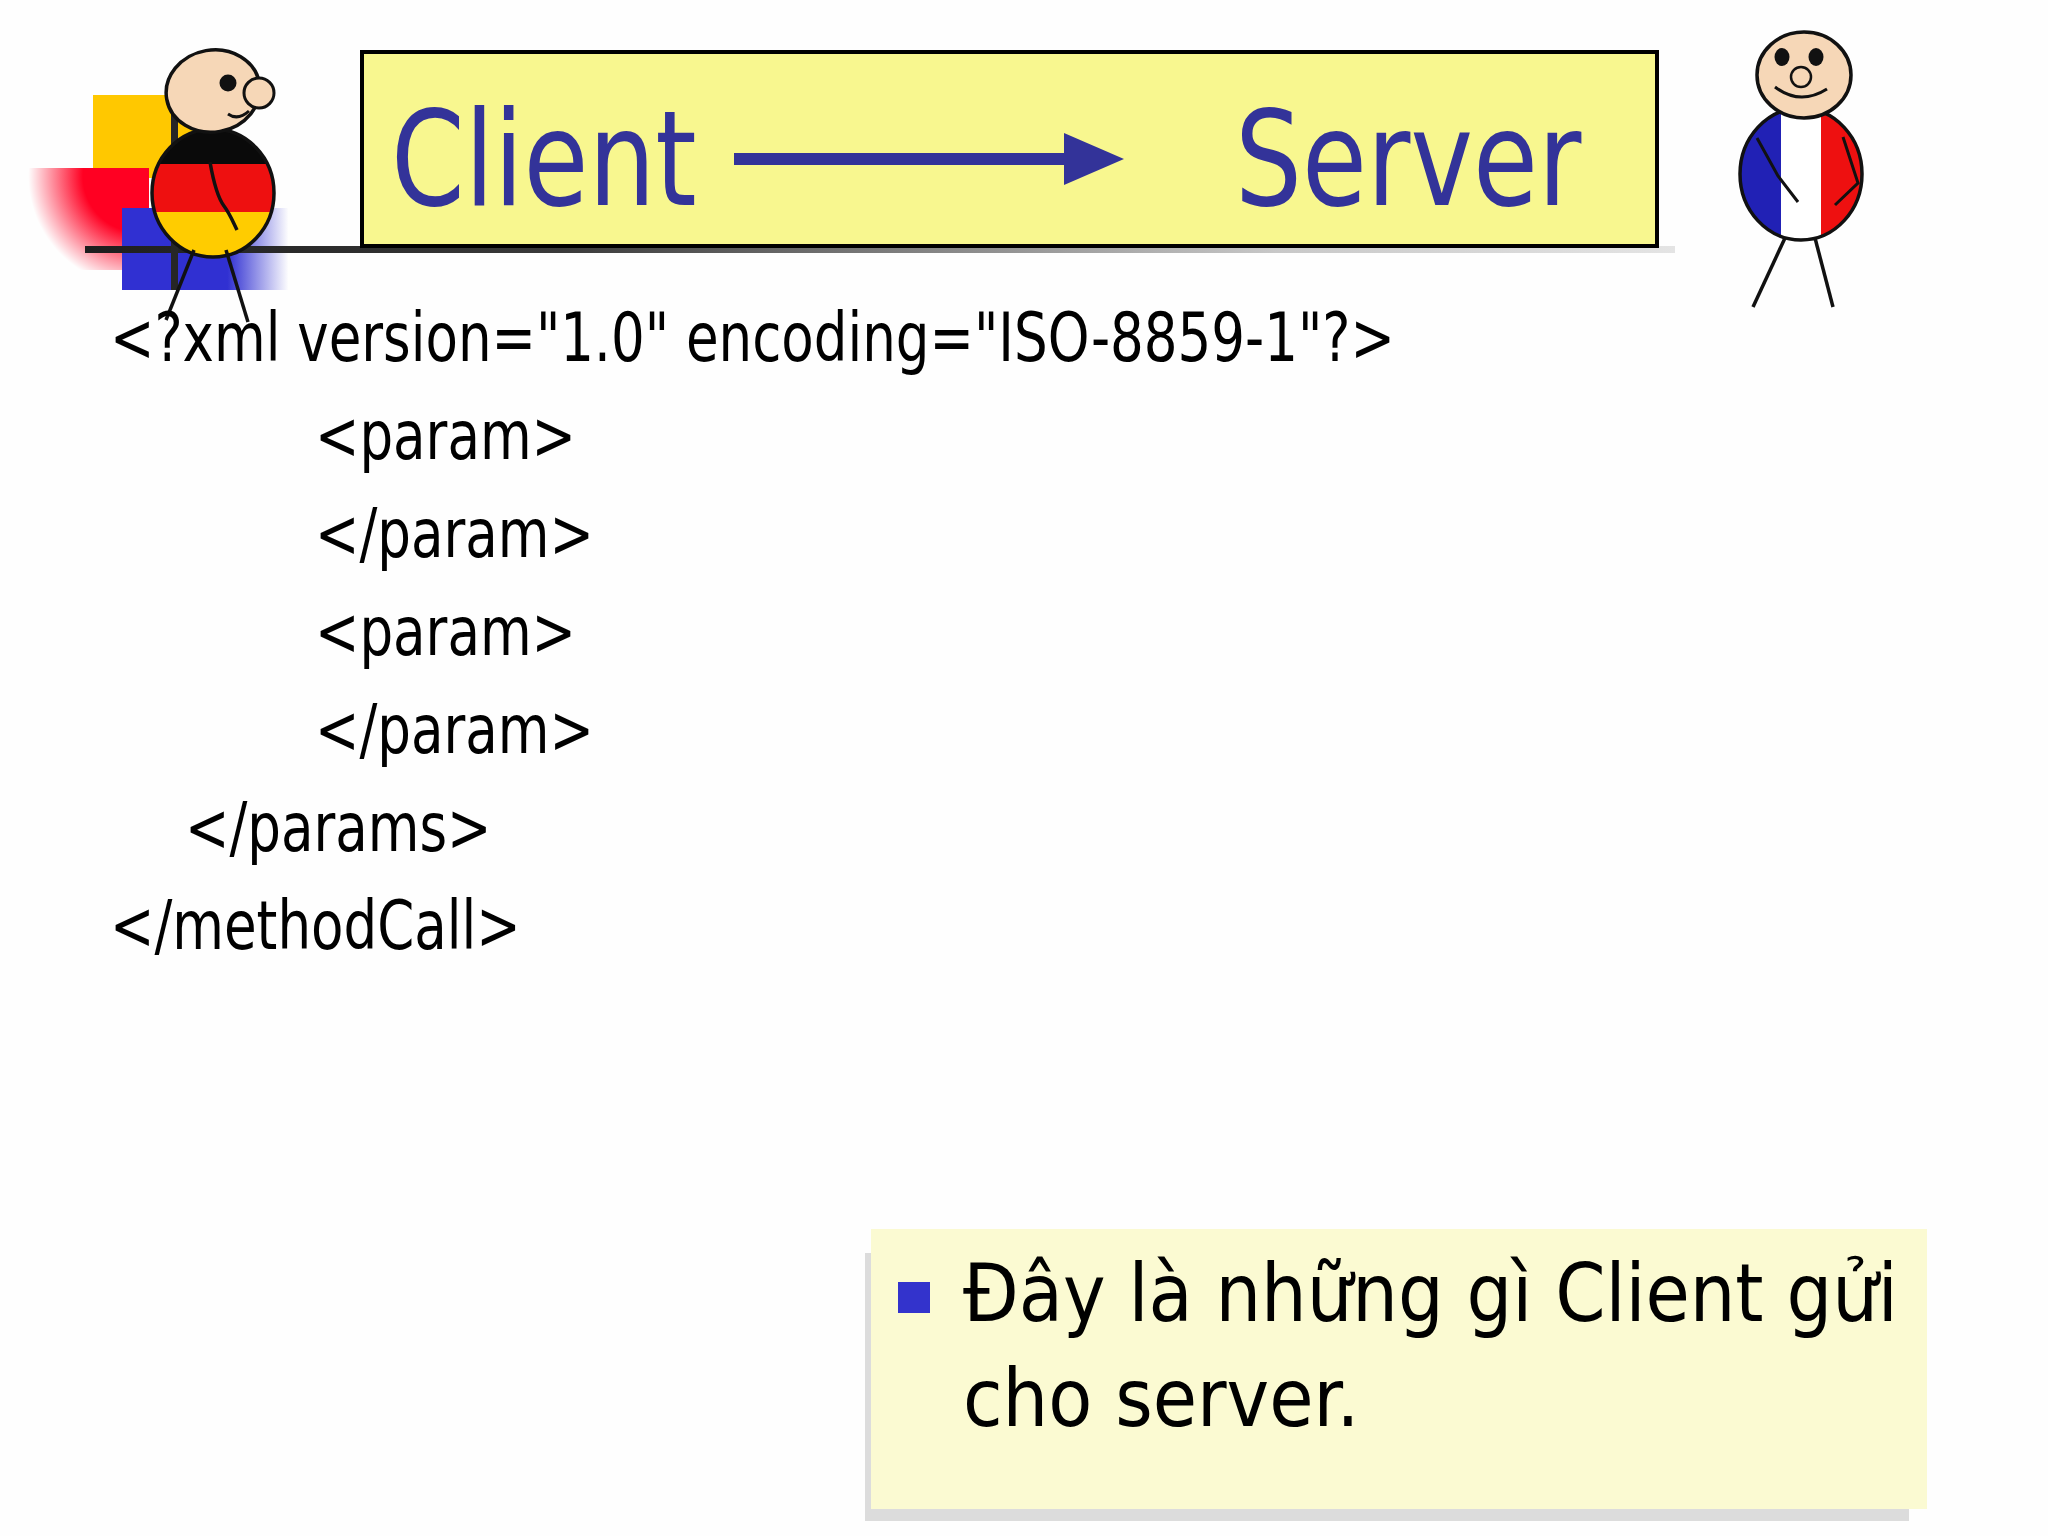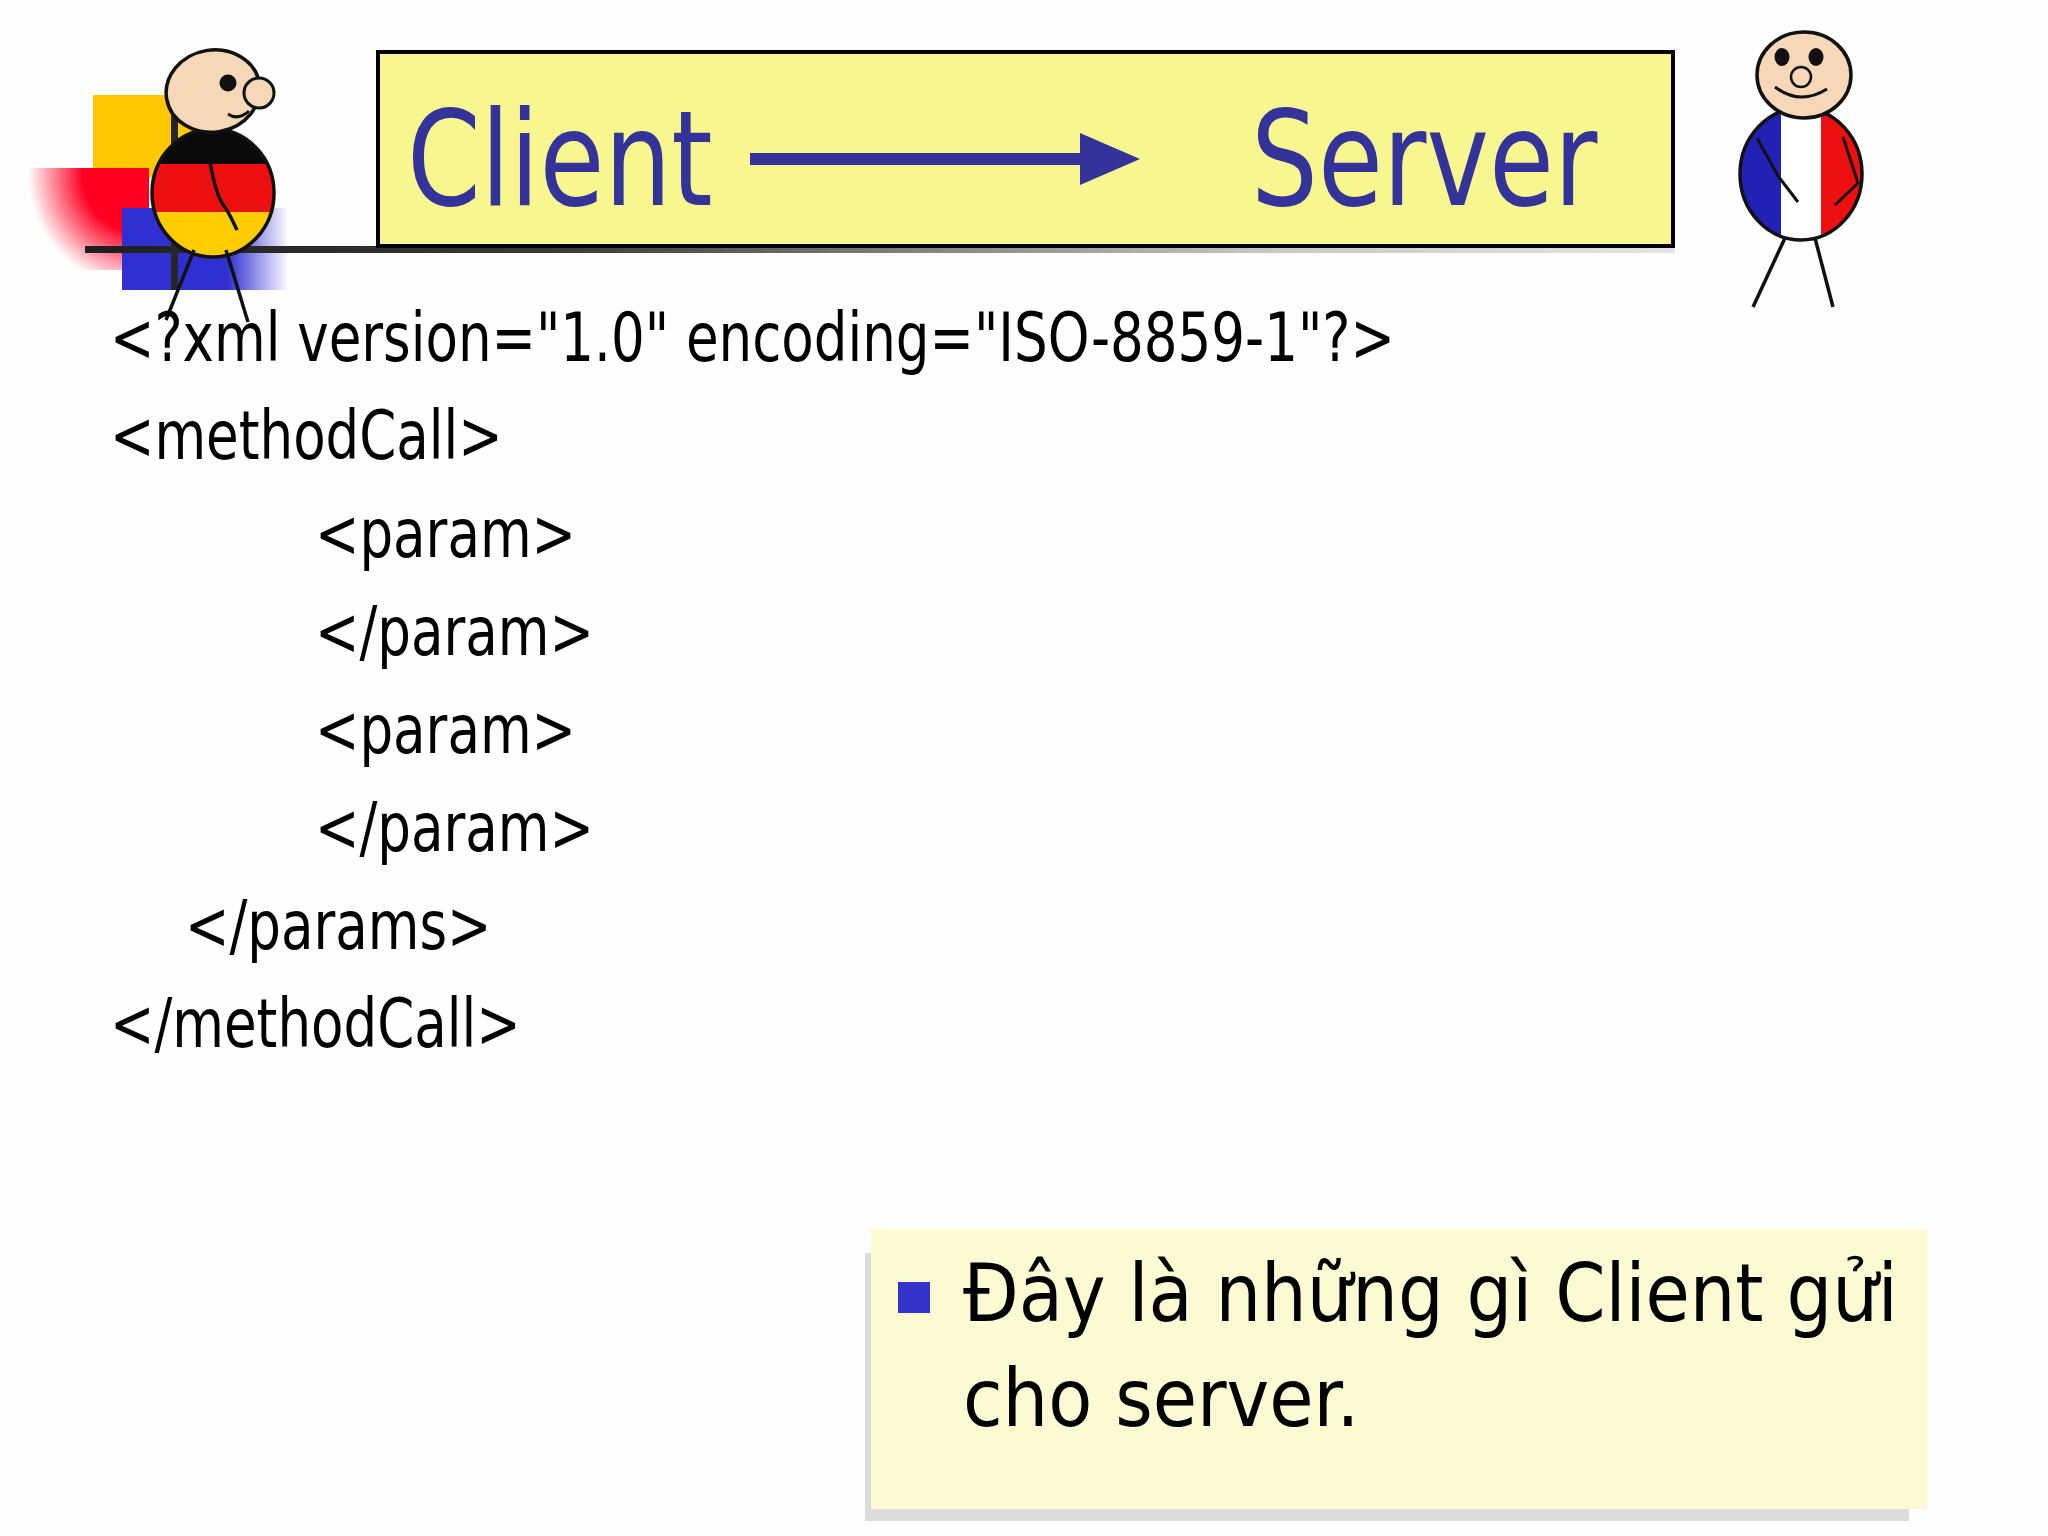--- a/index.html
+++ b/index.html
@@ -14,21 +14,21 @@
   .deco-red{left:25px;top:168px;width:124px;height:102px;
     background:radial-gradient(circle at 92% 8%, #FF0022 0%, #FF0022 38%, rgba(255,0,34,0) 75%);}
   .deco-blue{left:122px;top:208px;width:170px;height:82px;
     background:linear-gradient(to right,#3030D2 0%,#3030D2 62%,rgba(48,48,210,0) 98%);}
   .hline{left:85px;top:246px;width:1590px;height:7px;
     background:linear-gradient(to right,#1E1E1E 0%,#3A3A3A 30%,#8A8A8A 55%,#C8C8C8 75%,#E4E4E4 100%);}
   .vline{left:171px;top:110px;width:7px;height:180px;background:#262626;}
 
   
   .title-box{
-    position:absolute;left:376px;top:50px;width:1299px;height:198px;
+    position:absolute;left:360px;top:50px;width:1299px;height:198px;
     background:#F8F78F;border:4px solid #000;box-sizing:border-box;
   }
   .t-label{
     position:absolute;top:33px;line-height:1.1;font-size:132px;color:#333399;
     transform:scaleX(0.80);transform-origin:0 0;white-space:nowrap;
   }
   .t-client{left:27px;}
   .t-server{left:871px;}
   .t-arrow{position:absolute;left:370px;top:79px;}
 
@@ -121,21 +121,20 @@
   <span class="t-label t-client">Client</span>
   <svg class="t-arrow" width="392" height="52" viewBox="0 0 392 52" xmlns="http://www.w3.org/2000/svg">
     <rect x="0" y="20" width="332" height="12" fill="#333399"></rect>
     <polygon points="330,0 390,26 330,52" fill="#333399"></polygon>
   </svg>
   <span class="t-label t-server">Server</span>
 </div>
 
 <div class="code-block">
   <div class="code-line"><span class="cx i0">&lt;?xml version="1.0" encoding="ISO-8859-1"?&gt;</span></div>
-  <div class="code-line"><span class="cx i0">&lt;methodCall&gt;</span></div>
   <div class="code-line"><span class="cx i2">&lt;param&gt;</span></div>
   <div class="code-line"><span class="cx i2">&lt;/param&gt;</span></div>
   <div class="code-line"><span class="cx i2">&lt;param&gt;</span></div>
   <div class="code-line"><span class="cx i2">&lt;/param&gt;</span></div>
   <div class="code-line"><span class="cx i1">&lt;/params&gt;</span></div>
   <div class="code-line"><span class="cx i0">&lt;/methodCall&gt;</span></div>
 </div>
 
 <div class="note-box">
   <span class="note-bullet"></span>

